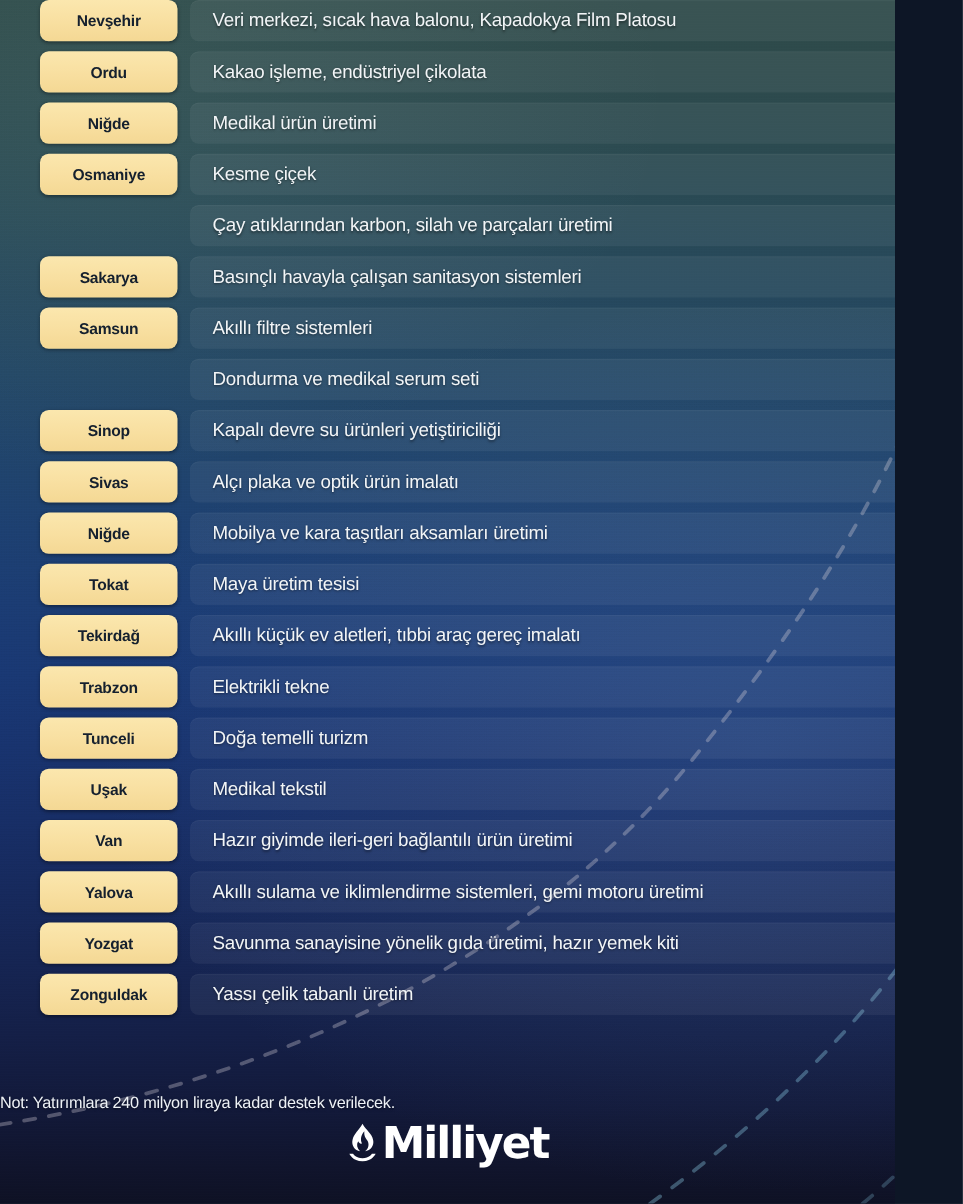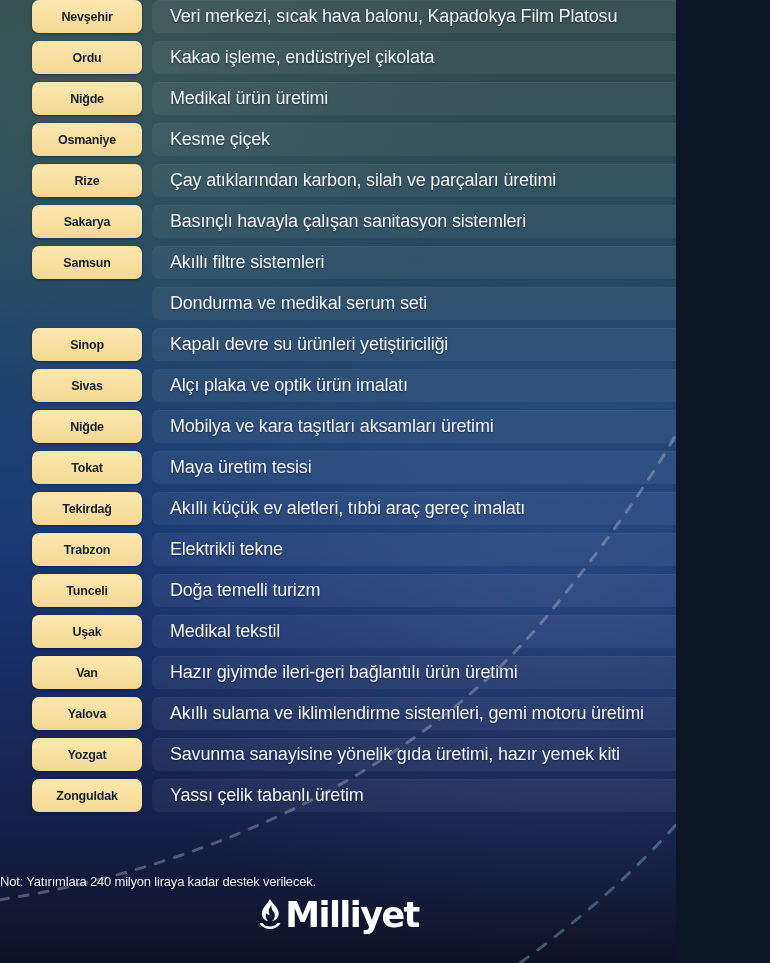--- a/index.html
+++ b/index.html
@@ -31,20 +31,21 @@
         #1b3c73 50%,
         #193873 56%,
         #18336e 62%,
         #172e66 68%,
         #16295c 74%,
         #152452 80%,
         #141f47 86%,
         #12193a 92%,
         #10142c 97%,
         #0e1124 100%);
+    padding-left: 40px;
   }
 
   
   .bg-glow {
     position: absolute;
     inset: 0;
     pointer-events: none;
     background:
       radial-gradient(120% 60% at 85% 62%, rgba(90,130,185,0.20) 0%, rgba(90,130,185,0.0) 62%),
       radial-gradient(90% 45% at 12% 8%, rgba(150,190,185,0.10) 0%, rgba(150,190,185,0) 70%);
@@ -93,21 +94,21 @@
     box-shadow: inset 0 1px 0 rgba(255,255,255,0.035);
   }
 
   .row-desc {
     position: absolute;
     left: 170px;
     right: 44px;
     top: 0;
     height: 33px;
     line-height: 33px;
-    font-size: 18px;
+    font-size: 15px;
     font-weight: 400;
     color: #f2f5f7;
     letter-spacing: -0.2px;
     white-space: nowrap;
     overflow: hidden;
     text-overflow: ellipsis;
     text-shadow: 0 1px 2px rgba(0,0,0,0.45);
   }
 
   .badge {
@@ -200,21 +201,20 @@
         <div class="badge">Niğde</div>
         <div class="row-desc">Medikal ürün üretimi</div>
       </div>
       <div class="row">
         <div class="row-bar"></div>
         <div class="badge">Osmaniye</div>
         <div class="row-desc">Kesme çiçek</div>
       </div>
       <div class="row">
         <div class="row-bar"></div>
-        <div class="badge">Rize</div>
         <div class="row-desc">Çay atıklarından karbon, silah ve parçaları üretimi</div>
       </div>
       <div class="row">
         <div class="row-bar"></div>
         <div class="badge">Sakarya</div>
         <div class="row-desc">Basınçlı havayla çalışan sanitasyon sistemleri</div>
       </div>
       <div class="row">
         <div class="row-bar"></div>
         <div class="badge">Samsun</div>

